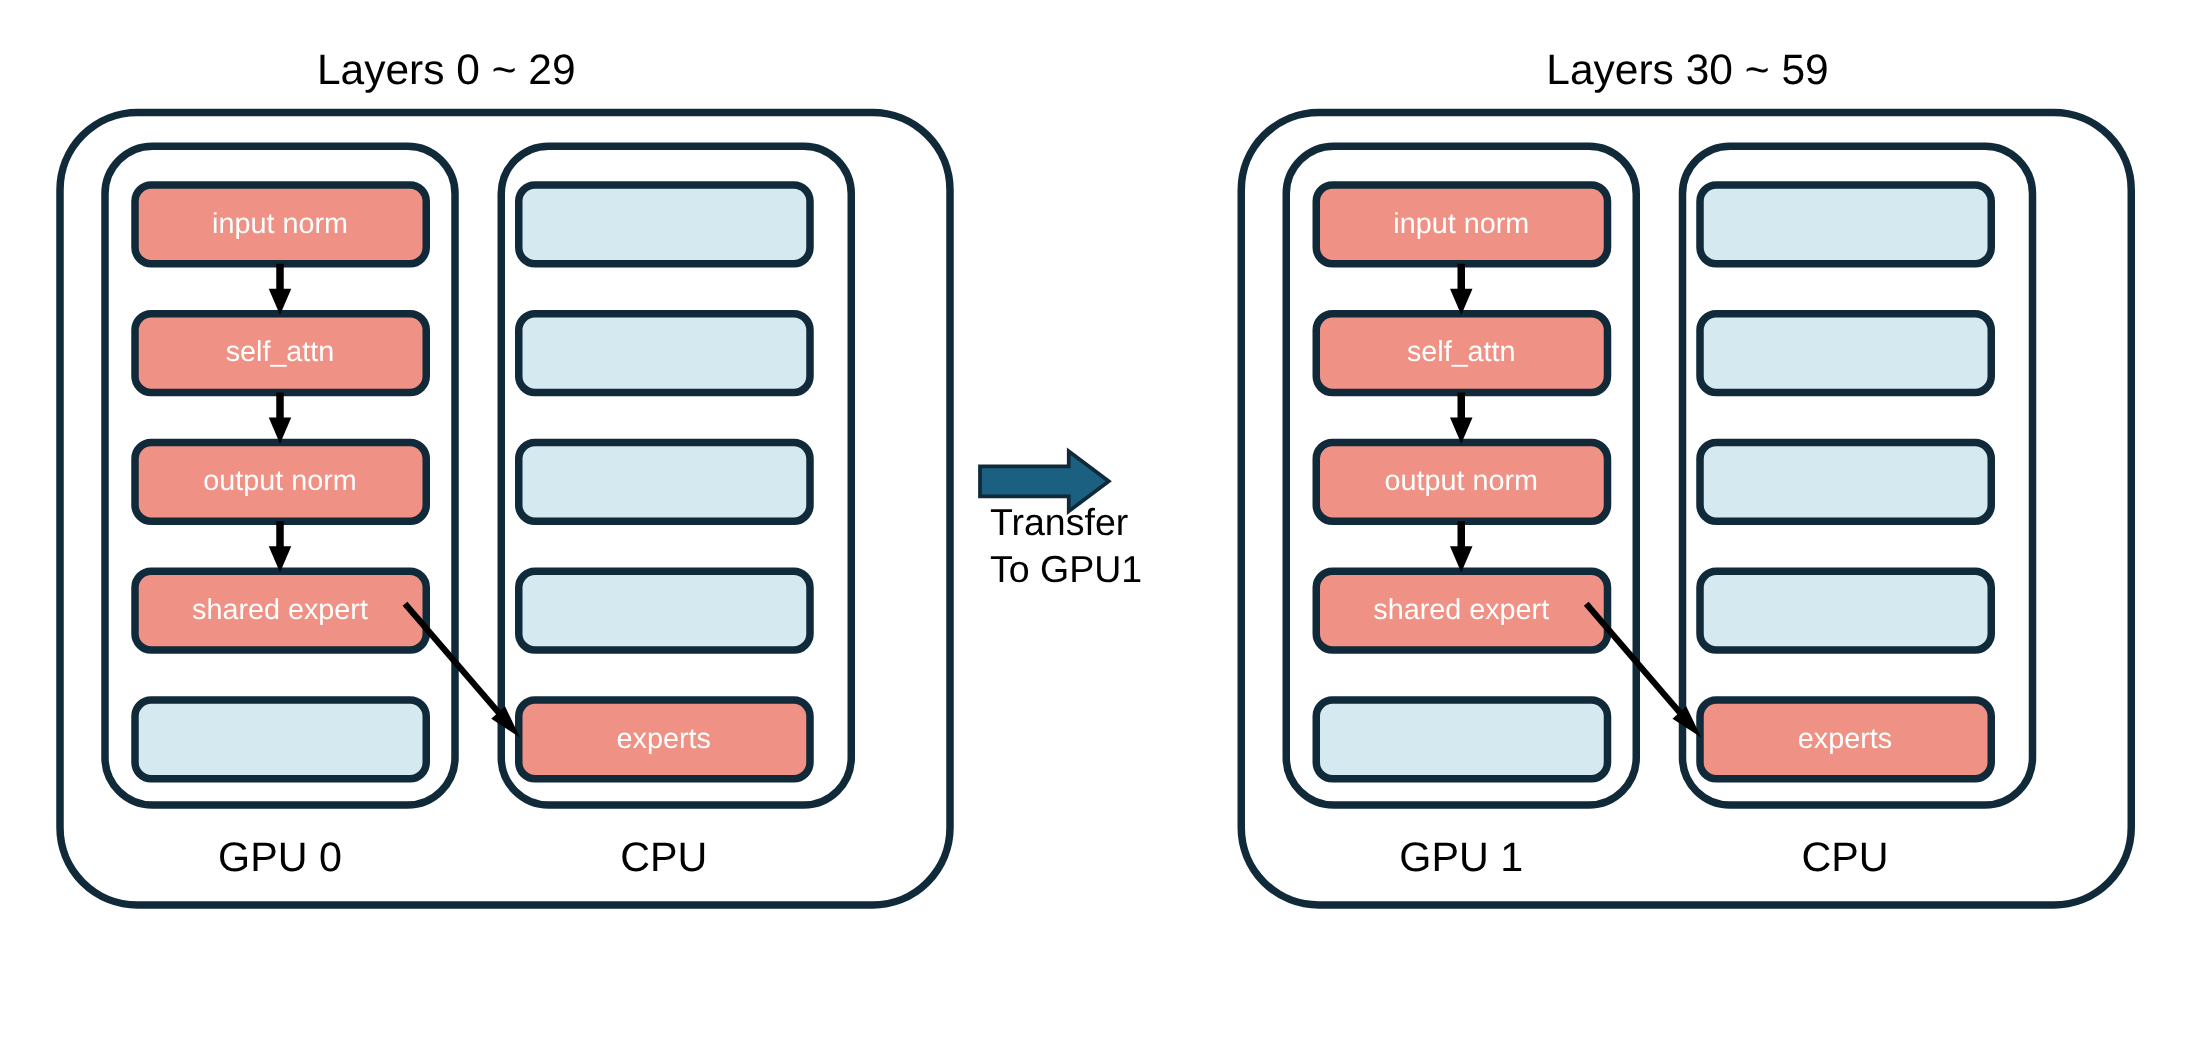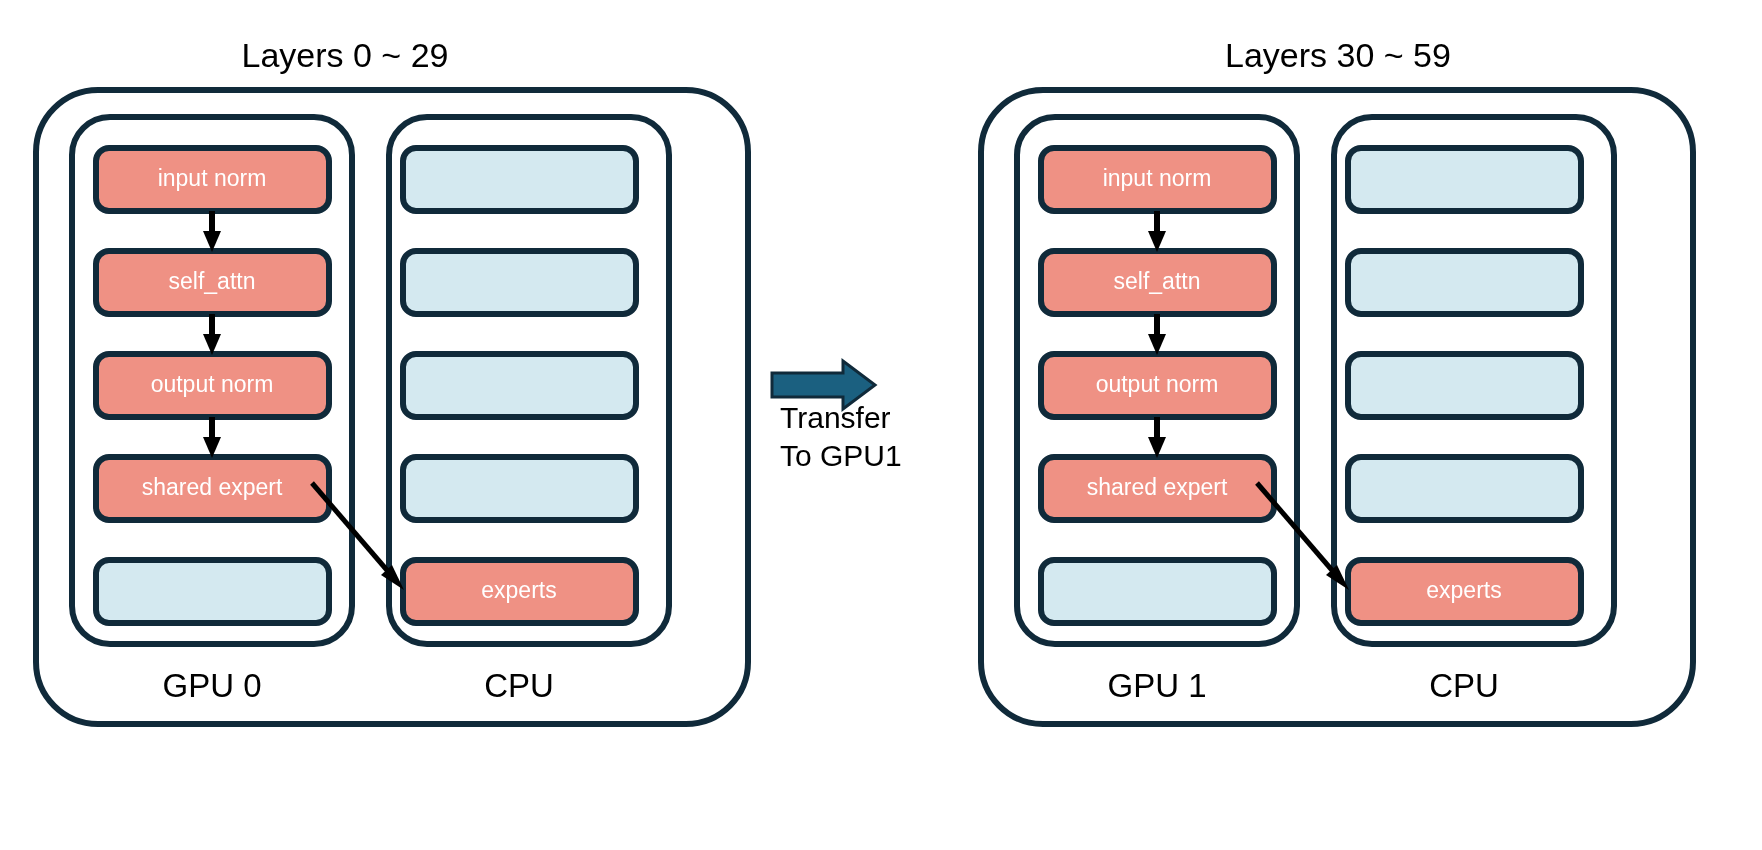--- a/index.html
+++ b/index.html
@@ -9,21 +9,21 @@
   }
   body {
     width: 1762px;
     height: 850px;
     position: relative;
     font-family: "Liberation Sans", sans-serif;
     overflow: hidden;
   }
   #stage {
     position: absolute;
-    left: 0; top: 0;
+    left: 12px; top: 0;
     width: 1496px;
     height: 850px;
   }
   .svg-root {
     position: absolute;
     left: 0; top: 0;
     width: 1762px;
     height: 850px;
   }
   .group-title {

